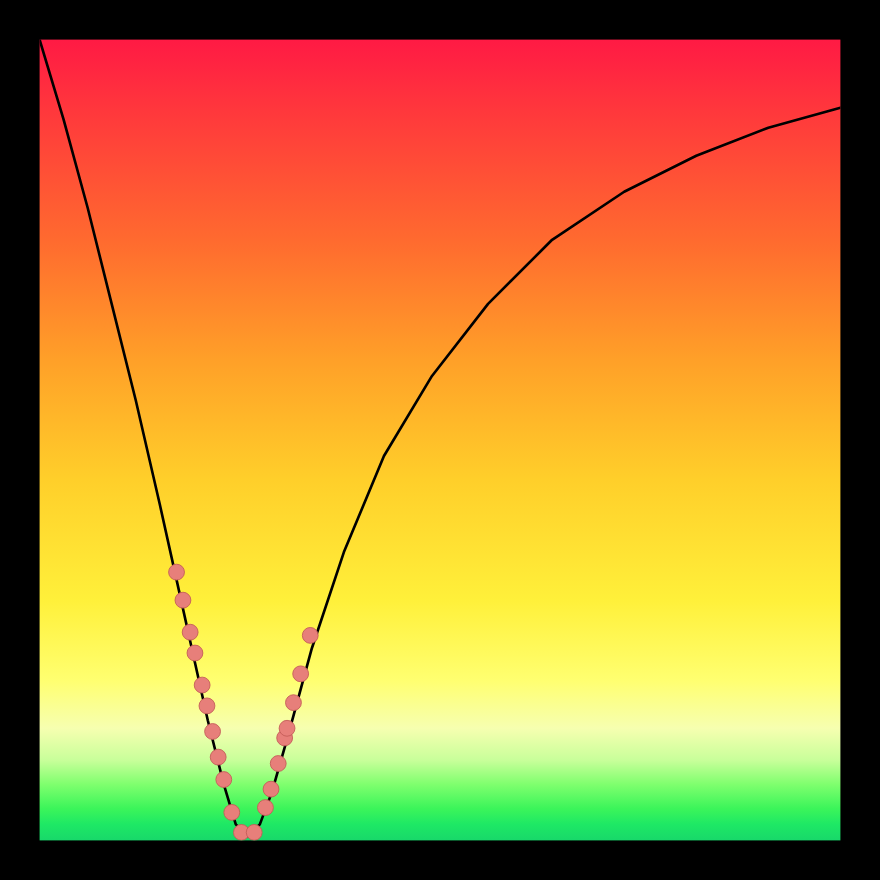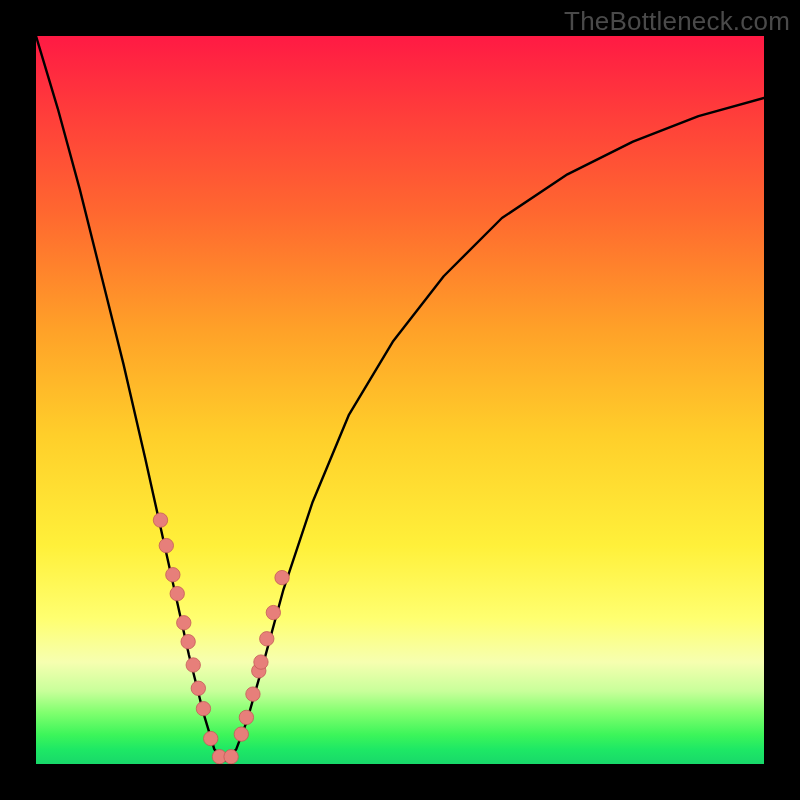--- a/index.html
+++ b/index.html
@@ -57,21 +57,20 @@
     top: 0;
     width: 728px;
     height: 728px;
     pointer-events: none;
   }
 </style>
 </head>
 <body>
 
 <div class="frame">
-  <div class="watermark">TheBottleneck.com</div>
 
   <div class="plot">
     <svg class="curve" viewBox="0 0 728 728" preserveAspectRatio="none">
       <path id="curvePath" fill="none" stroke="#000000" stroke-width="2.4" stroke-linecap="round" stroke-linejoin="round" d="M0.00 0.00 L21.84 72.80 L43.68 152.88 L65.52 240.24 L87.36 327.60 L109.20 422.24 L123.76 487.76 L138.32 553.28 L152.88 618.80 L167.44 677.04 L178.36 713.44 L189.28 724.36 L200.20 713.44 L211.12 684.32 L225.68 633.36 L247.52 553.28 L276.64 465.92 L313.04 378.56 L356.72 305.76 L407.68 240.24 L465.92 182.00 L531.44 138.32 L596.96 105.56 L662.48 80.08 L728.00 61.88"></path>
       <g id="dots">
           <circle cx="124.49" cy="484.12" r="7.2" fill="#e77f7a" stroke="#c45c58" stroke-width="0.8"></circle>
           <circle cx="130.31" cy="509.60" r="7.2" fill="#e77f7a" stroke="#c45c58" stroke-width="0.8"></circle>
           <circle cx="136.86" cy="538.72" r="7.2" fill="#e77f7a" stroke="#c45c58" stroke-width="0.8"></circle>
           <circle cx="141.23" cy="557.65" r="7.2" fill="#e77f7a" stroke="#c45c58" stroke-width="0.8"></circle>
           <circle cx="147.78" cy="586.77" r="7.2" fill="#e77f7a" stroke="#c45c58" stroke-width="0.8"></circle>

